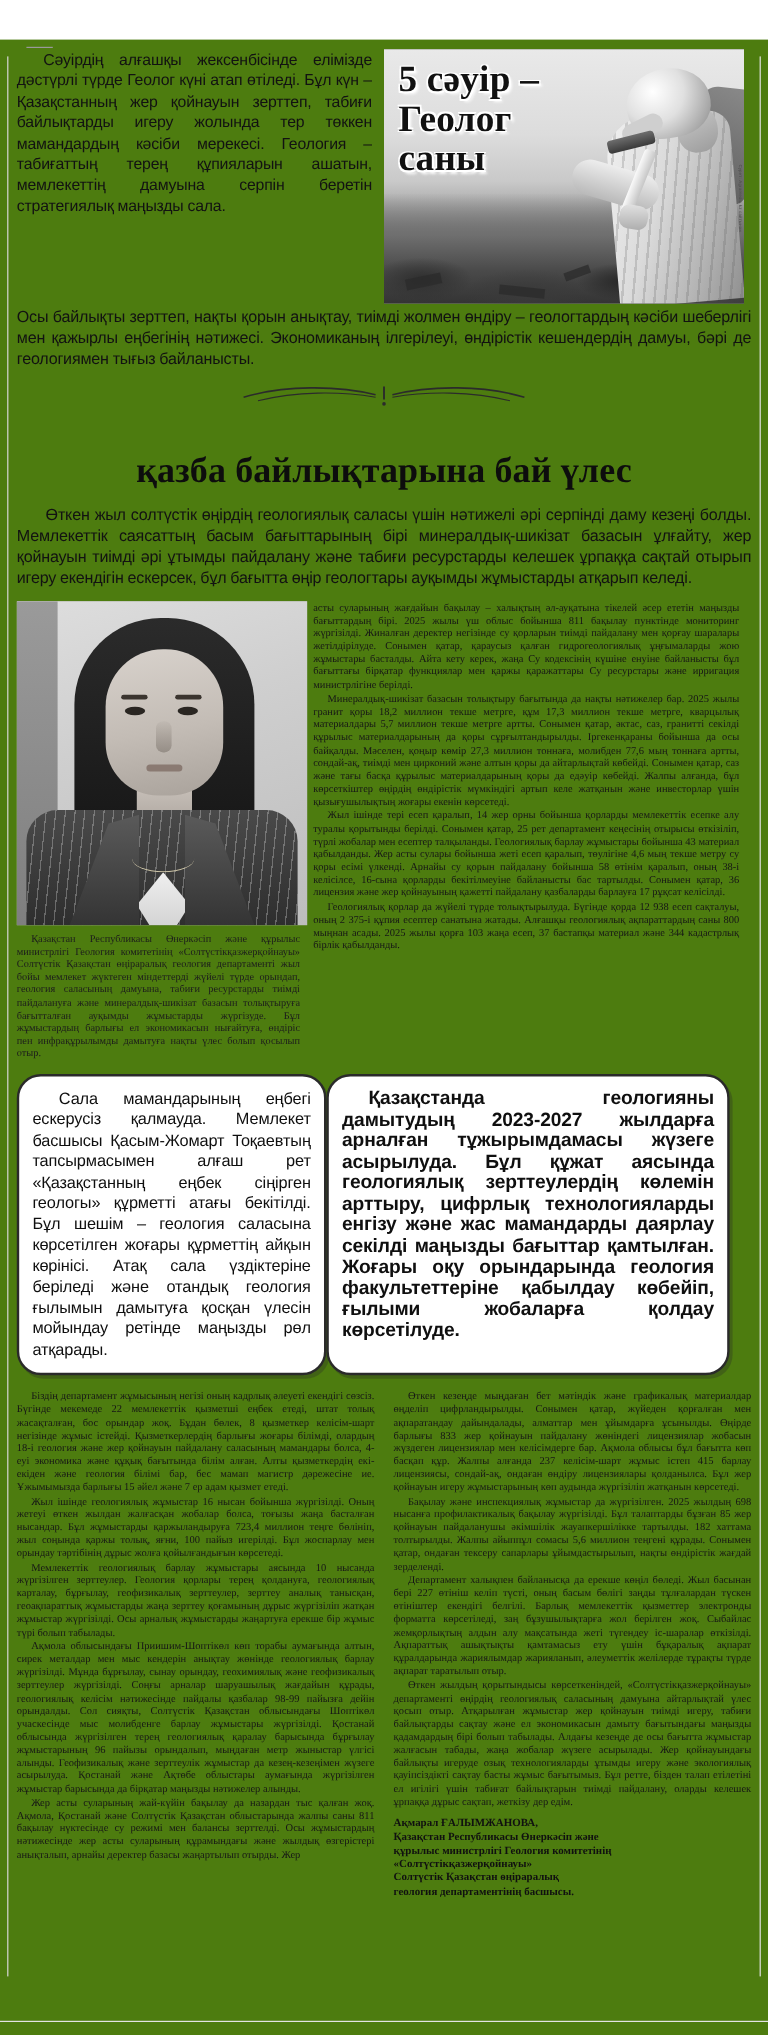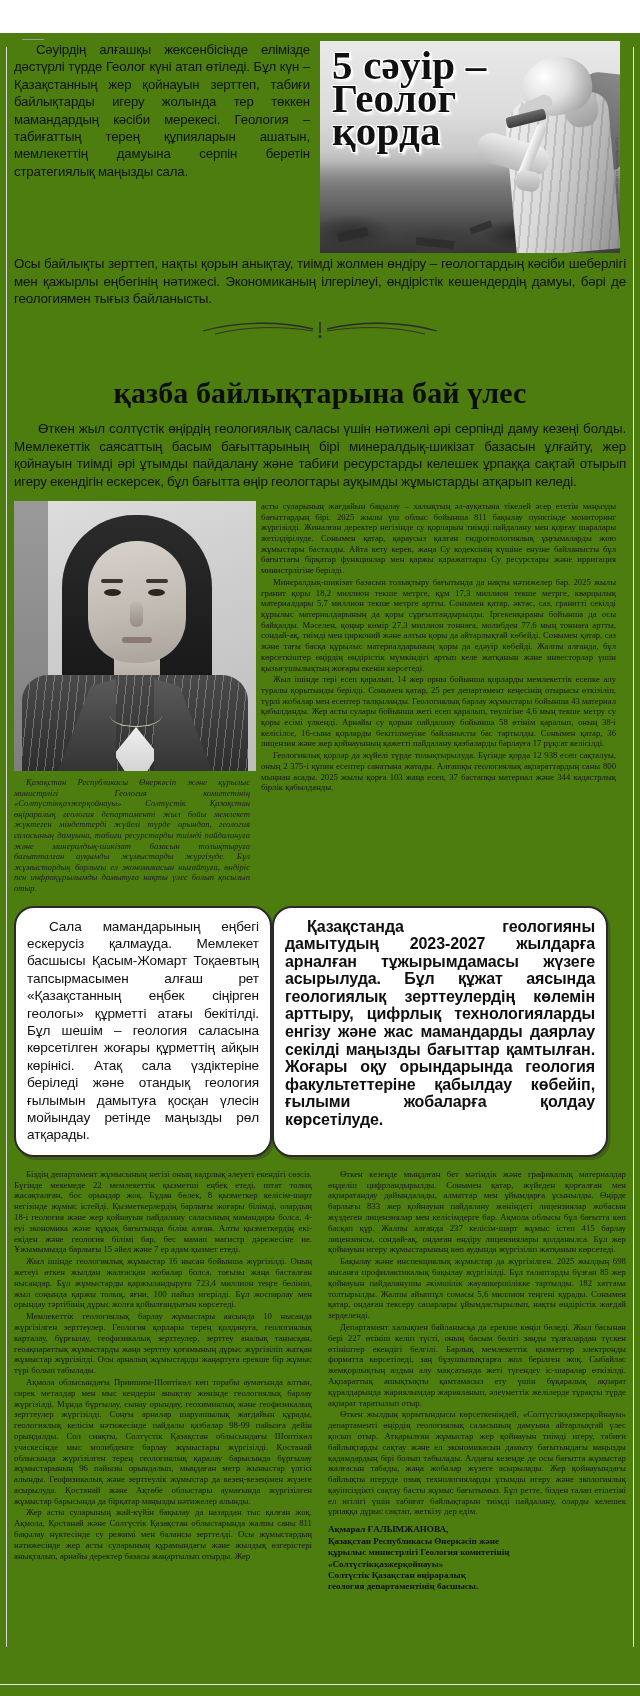--- a/index.html
+++ b/index.html
@@ -182,21 +182,21 @@
     border-radius: 8px;
     transform: rotate(10deg);
   }
 
   .hero-title {
     position: absolute;
     left: 12px; top: 8px;
     width: 186px;
     font-family: "Liberation Serif", "DejaVu Serif", serif;
     font-weight: bold;
-    font-size: 41px;
+    font-size: 31px;
     line-height: 33px;
     color: #111;
     letter-spacing: 0.2px;
     text-shadow:
       1.4px 1.4px 0 #ffffff,
       -1.2px -1.2px 0 #ffffff,
       1.4px -1.2px 0 #ffffff,
       -1.2px 1.4px 0 #ffffff,
       2.6px 2.6px 2.4px rgba(255,255,255,.95);
   }
@@ -254,21 +254,21 @@
     letter-spacing: -0.15px;
     word-spacing: -0.3px;
   }
 
   
   .mid-wrap {
     display: flex;
     gap: 11px;
     align-items: flex-start;
   }
-  .mid-left { width: 236px; flex: none; font-style: italic; }
+  .mid-left { width: 236px; flex: none; }
   .mid-right { width: 355px; flex: none; }
 
   .portrait {
     width: 242px;
     height: 270px;
     position: relative;
     overflow: hidden;
     background: #b9b9b9;
   }
   .pt-bg {
@@ -486,21 +486,21 @@
           <div class="hp-helmet"></div>
           <div class="hp-arm"></div>
           <div class="hp-hammer-h"></div>
           <div class="hp-hammer-head"></div>
           <div class="hp-hand"></div>
         </div>
 
         <div class="hero-title">
           <div>5 сәуір –</div>
           <div>Геолог</div>
-          <div>қорда</div>
+          <div>саны</div>
         </div>
 
         <div class="photo-credit">Сурет: Agromedia.kz сайтынан</div>
       </div>
     </div>
   </div>
 
   <p class="intro-full">Осы байлықты зерттеп, нақты қорын анықтау, тиімді жолмен өндіру – геологтардың кәсіби шеберлігі мен қажырлы еңбегінің нәтижесі. Экономиканың ілгерілеуі, өндірістік кешендердің дамуы, бәрі де геологиямен тығыз байланысты.</p>
 
   <div class="ornament">

